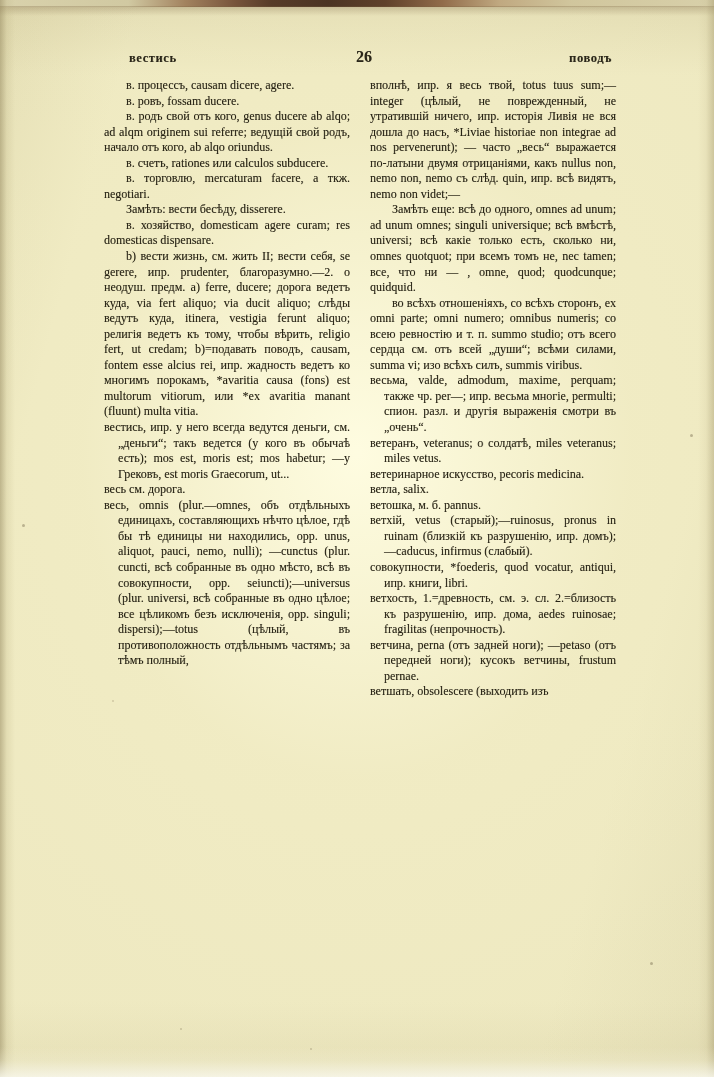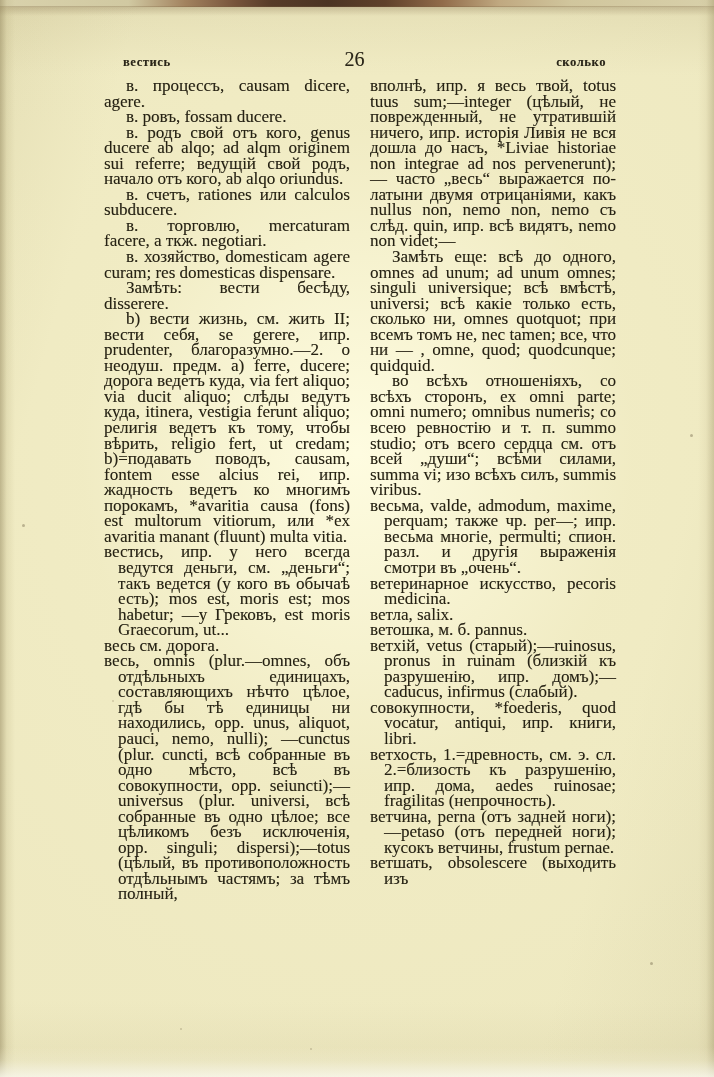--- a/index.html
+++ b/index.html
@@ -75,52 +75,52 @@
   .content {
     position: absolute;
     left: 0; top: 0;
     width: 714px;
     height: 1077px;
   }
 
   
   .running-head {
     position: absolute;
-    left: 113px;
+    left: 119px;
     top: 48px;
     width: 505px;
     display: flex;
     align-items: baseline;
     justify-content: space-between;
     font-family: "Liberation Serif", "DejaVu Serif", serif;
     font-weight: bold;
     font-size: 12.5px;
     letter-spacing: 0.6px;
     color: #2a2619;
   }
   .running-head .rh-left { padding-left: 10px; }
   .running-head .rh-page {
-    font-weight: normal;
-    font-size: 20px;
+    font-weight: bold;
+    font-size: 16px;
     letter-spacing: 0;
     margin-left: -18px;
   }
   .running-head .rh-right { padding-right: 12px; }
 
   
   .columns {
     position: absolute;
     left: 0;
     top: 78px;
     width: 714px;
     display: flex;
   }
   .col {
     width: 246px;
-    font-size: 17px;
+    font-size: 12px;
     line-height: 15.55px;
     color: #262214;
     text-align: justify;
     text-justify: inter-word;
   }
   .col-left  { margin-left: 104px; }
   .col-right { margin-left: 20px; }
 
   .entry {
     margin: 0;
@@ -163,44 +163,45 @@
   <div class="speck" style="left:650px; top:962px;  width:3px; height:3px;"></div>
   <div class="speck" style="left:180px; top:1028px; width:2px; height:2px; opacity:0.3;"></div>
   <div class="speck" style="left:310px; top:1048px; width:2px; height:2px; opacity:0.3;"></div>
   <div class="speck" style="left:112px; top:700px;  width:2px; height:2px; opacity:0.25;"></div>
 
   <div class="content">
 
     <div class="running-head">
       <span class="rh-left">вестись</span>
       <span class="rh-page">26</span>
-      <span class="rh-right">сколько</span>
+      <span class="rh-right">поводъ</span>
     </div>
 
     <div class="columns">
 
       <div class="col col-left">
         <p class="entry para">в. процессъ, causam dicere, agere.</p>
         <p class="entry para">в. ровъ, fossam ducere.</p>
         <p class="entry para">в. родъ свой отъ кого, genus ducere ab alqo; ad alqm originem sui referre; ведущій свой родъ, начало отъ кого, ab alqo oriundus.</p>
         <p class="entry para">в. счетъ, rationes или calculos subducere.</p>
         <p class="entry para">в. торговлю, mercaturam facere, а ткж. negotiari.</p>
+        <p class="entry para">Замѣть: вести бесѣду, disserere.</p>
         <p class="entry para">в. хозяйство, domesticam agere curam; res domesticas dispensare.</p>
-        <p class="entry para">Замѣть: вести бесѣду, disserere.</p>
         <p class="entry para">b) вести жизнь, см. жить II; вести себя, se gerere, ипр. prudenter, благоразумно.—2. о неодуш. предм. а) ferre, ducere; дорога ведетъ куда, via fert aliquo; via ducit aliquo; слѣды ведутъ куда, itinera, vestigia ferunt aliquo; религія ведетъ къ тому, чтобы вѣрить, religio fert, ut credam; b)=подавать поводъ, causam, fontem esse alcius rei, ипр. жадность ведетъ ко многимъ порокамъ, *avaritia causa (fons) est multorum vitiorum, или *ex avaritia manant (fluunt) multa vitia.</p>
         <p class="entry hang">вестись, ипр. у него всегда ведутся деньги, см. „деньги“; такъ ведется (у кого въ обычаѣ есть); mos est, moris est; mos habetur; —у Грековъ, est moris Graecorum, ut...</p>
         <p class="entry hang">весь см. дорога.</p>
         <p class="entry hang">весь, omnis (plur.—omnes, объ отдѣльныхъ единицахъ, составляющихъ нѣчто цѣлое, гдѣ бы тѣ единицы ни находились, opp. unus, aliquot, pauci, nemo, nulli); —cunctus (plur. cuncti, всѣ собранные въ одно мѣсто, всѣ въ совокупности, opp. seiuncti);—universus (plur. universi, всѣ собранные въ одно цѣлое; все цѣликомъ безъ исключенія, opp. singuli; dispersi);—totus (цѣлый, въ противоположность отдѣльнымъ частямъ; за тѣмъ полный,</p>
       </div>
 
       <div class="col col-right">
         <p class="entry flush">вполнѣ, ипр. я весь твой, totus tuus sum;—integer (цѣлый, не поврежденный, не утратившій ничего, ипр. исторія Ливія не вся дошла до насъ, *Liviae historiae non integrae ad nos pervenerunt); — часто „весь“ выражается по-латыни двумя отрицаніями, какъ nullus non, nemo non, nemo съ слѣд. quin, ипр. всѣ видятъ, nemo non videt;—</p>
         <p class="entry para">Замѣть еще: всѣ до одного, omnes ad unum; ad unum omnes; singuli universique; всѣ вмѣстѣ, universi; всѣ какіе только есть, сколько ни, omnes quotquot; при всемъ томъ не, nec tamen; все, что ни — , omne, quod; quodcunque; quidquid.</p>
         <p class="entry para">во всѣхъ отношеніяхъ, со всѣхъ сторонъ, ex omni parte; omni numero; omnibus numeris; со всею ревностію и т. п. summo studio; отъ всего сердца см. отъ всей „души“; всѣми силами, summa vi; изо всѣхъ силъ, summis viribus.</p>
         <p class="entry hang">весьма, valde, admodum, maxime, perquam; также чр. per—; ипр. весьма многіе, permulti; спион. разл. и другія выраженія смотри въ „очень“.</p>
+        <p class="entry hang">ветеранъ, veteranus; о солдатѣ, miles veteranus; miles vetus.</p>
         <p class="entry hang">ветеринарное искусство, pecoris medicina.</p>
         <p class="entry hang">ветла, salix.</p>
         <p class="entry hang">ветошка, м. б. pannus.</p>
         <p class="entry hang">ветхій, vetus (старый);—ruinosus, pronus in ruinam (близкій къ разрушенію, ипр. домъ);—caducus, infirmus (слабый).</p>
         <p class="entry hang">совокупности, *foederis, quod vocatur, antiqui, ипр. книги, libri.</p>
         <p class="entry hang">ветхость, 1.=древность, см. э. сл. 2.=близость къ разрушенію, ипр. дома, aedes ruinosae; fragilitas (непрочность).</p>
         <p class="entry hang">ветчина, perna (отъ задней ноги); —petaso (отъ передней ноги); кусокъ ветчины, frustum pernae.</p>
         <p class="entry hang">ветшать, obsolescere (выходить изъ</p>
       </div>
 

